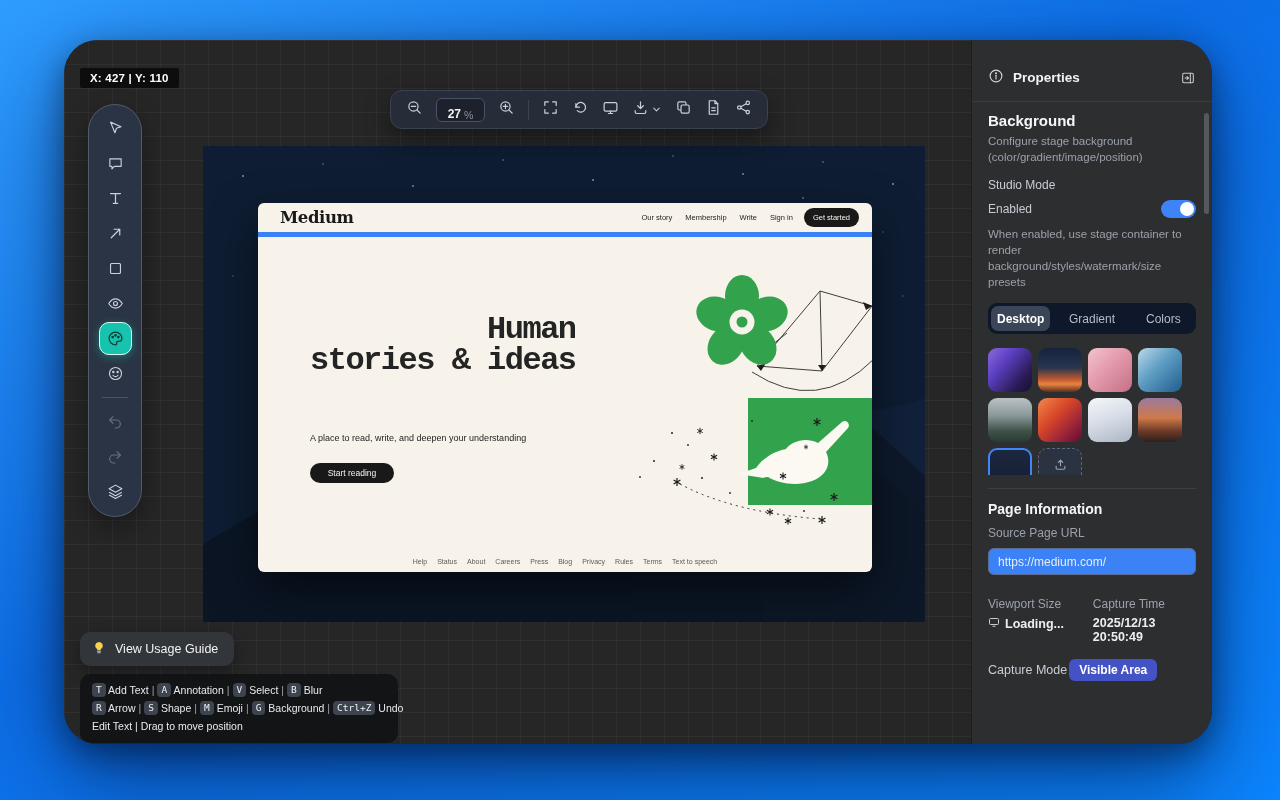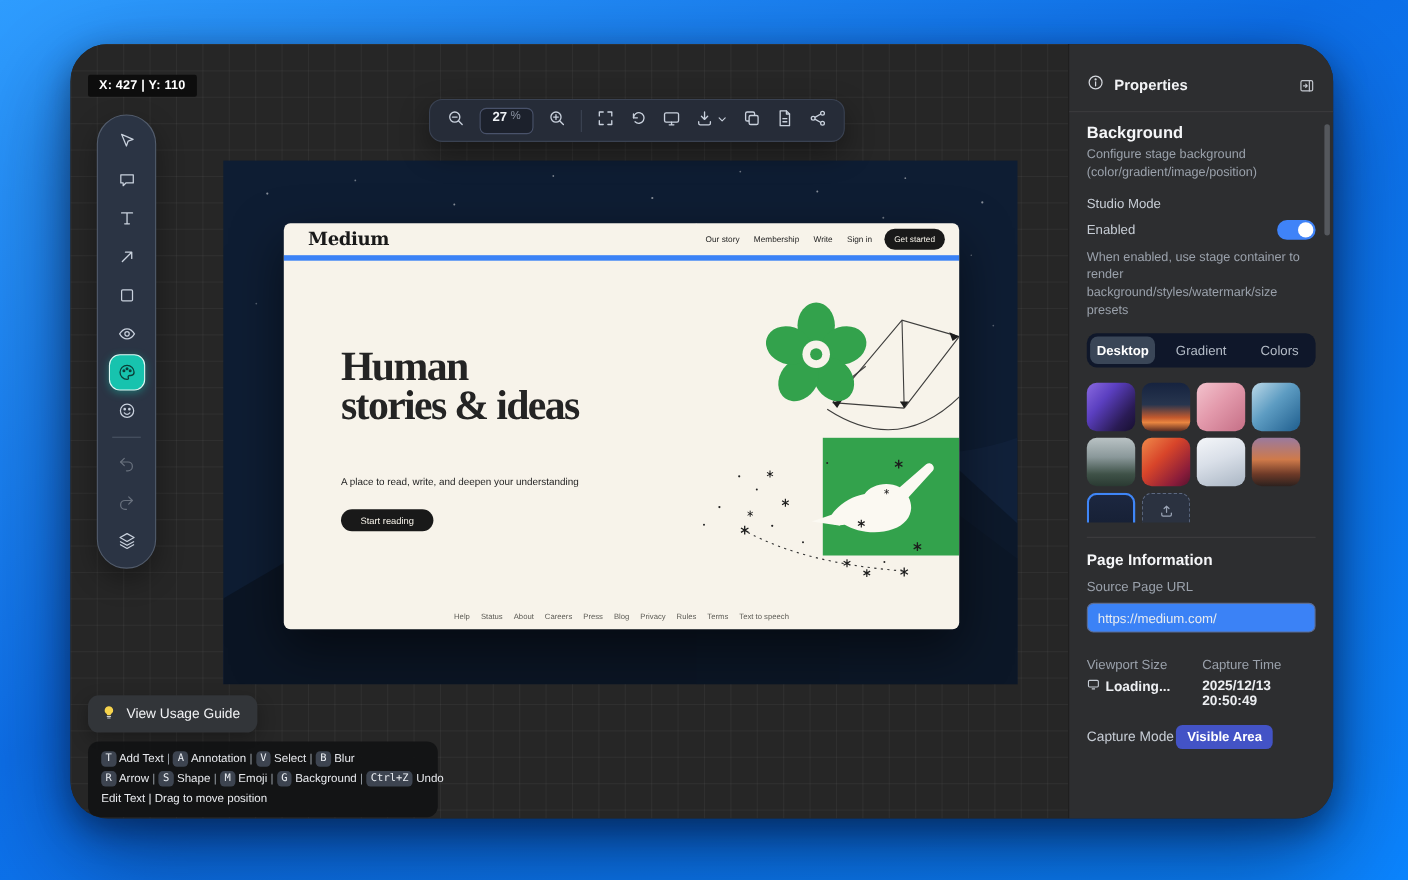--- a/index.html
+++ b/index.html
@@ -47,21 +47,21 @@
   .top-toolbar {
     position:absolute; left:326px; top:50px; height:39px; z-index:25;
     background:#262c38; border:1px solid #3a4252; border-radius:12px;
     display:flex; align-items:center; gap:13px; padding:0 15px;
     box-shadow:0 10px 26px rgba(0,0,0,.4);
   }
   .tt-btn { display:flex; align-items:center; justify-content:center; cursor:pointer; }
   .tt-divider { width:1px; height:20px; background:#3c4454; }
   .zoom-box {
     width:49px; height:24px; background:#1c212c; border:1px solid #49526a; border-radius:6px;
-    display:flex; align-items:flex-start; justify-content:center; gap:3px; cursor:text;
+    display:flex; align-items:flex-end; justify-content:center; gap:3px; cursor:text;
   }
   .zoom-box .zv { font-size:12px; color:#eef1f5; font-weight:600; }
   .zoom-box .zu { font-size:10.5px; color:#8b93a3; }
   .dl-group { display:flex; align-items:center; gap:2px; cursor:pointer; }
   
   .stage {
     position:absolute; left:139px; top:106px; width:722px; height:476px; overflow:hidden;
     background:
       radial-gradient(120% 90% at 78% 108%, rgba(46,82,130,.55), rgba(0,0,0,0) 60%),
       radial-gradient(80% 55% at 8% 100%, rgba(42,74,118,.4), rgba(0,0,0,0) 60%),
@@ -83,22 +83,22 @@
   }
   .m-logo { font-family:"DejaVu Serif","Liberation Serif",serif; font-weight:700; font-size:16.5px; letter-spacing:-.4px; color:#191919; }
   .m-nav { margin-left:auto; display:flex; align-items:center; gap:13px; }
   .m-nav span { font-size:7.5px; color:#242424; cursor:pointer; }
   .m-cta {
     background:#191919; color:#f7f3ea; font-size:7.5px; border-radius:99px;
     padding:5px 9px; margin-left:11px; cursor:pointer;
   }
   .m-h1 {
     position:absolute; left:52px; top:112px;
-    font-family:Liberation Serif, serif; font-weight:600;
-    font-size:38px; line-height:.96; letter-spacing:-1.5px; color:#242424;
+    font-family:Liberation Mono, monospace; font-weight:600;
+    font-size:32px; line-height:.96; letter-spacing:-1.5px; color:#242424;text-align:right;
   }
   .m-tag { position:absolute; left:52px; top:230px; font-size:9px; color:#242424; }
   .m-start {
     position:absolute; left:52px; top:260px; width:84px; height:20px;
     background:#191919; color:#f7f3ea; font-size:8.5px; border-radius:99px;
     display:flex; align-items:center; justify-content:center; cursor:pointer;
   }
   .m-footer {
     position:absolute; left:0; right:0; bottom:7px; display:flex; justify-content:center; gap:10px;
   }

